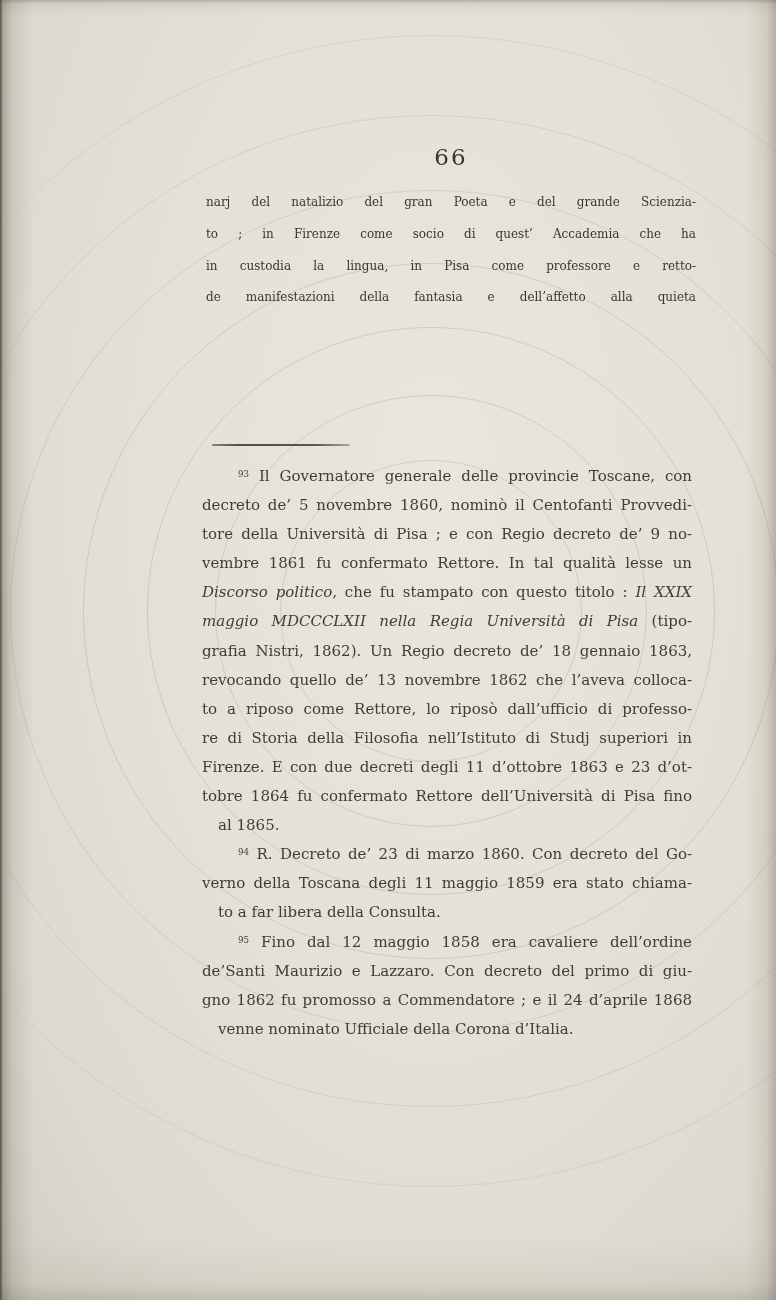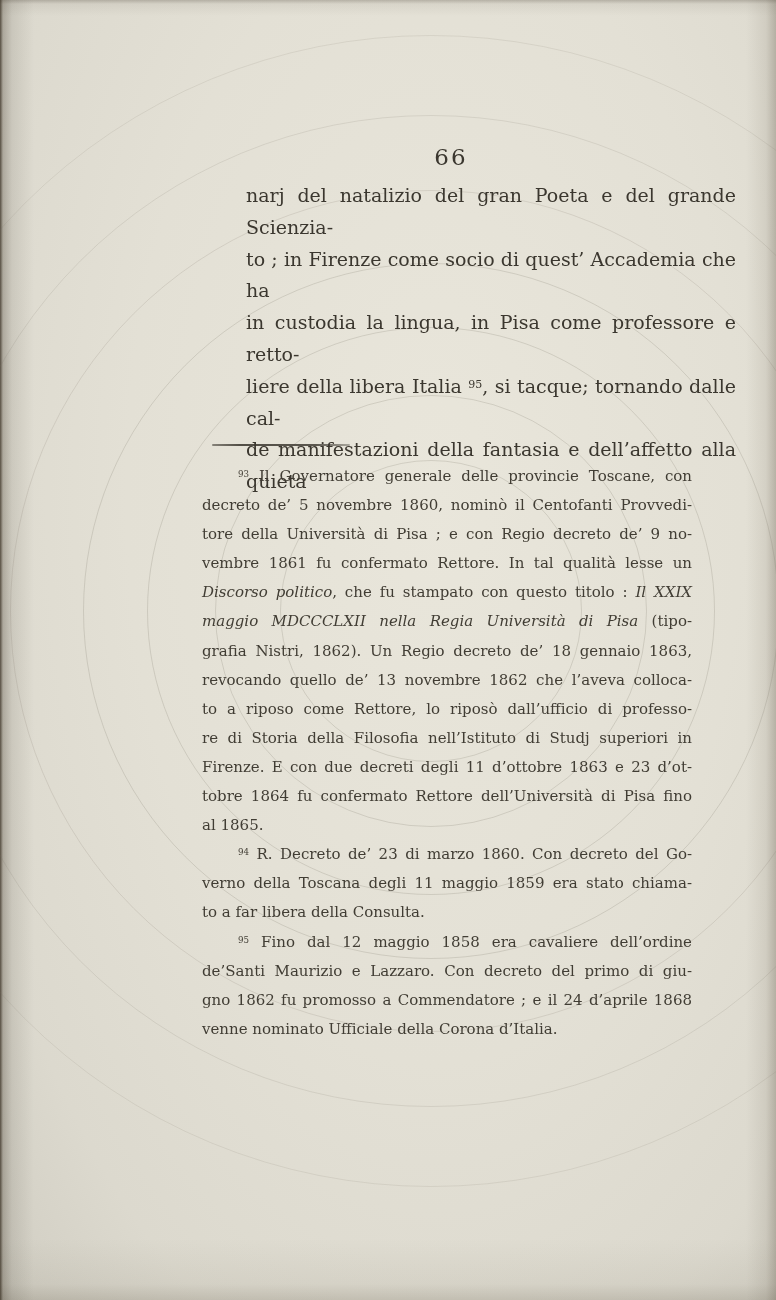--- a/index.html
+++ b/index.html
@@ -41,41 +41,40 @@
     width: 490px;
     text-align: center;
     font-size: 23px;
     line-height: 1;
     letter-spacing: 2px;
   }
 
   .textblock { position: absolute; }
   .maintext {
     left: 206px;
-    top: 180px;
+    top: 187px;
     width: 490px;
-    font-size: 19px;
+    font-size: 12px;
     line-height: 31.8px;
-    margin-left: 40px;
   }
   .footnotes {
     left: 202px;
     top: 462px;
     width: 490px;
     font-size: 15px;
     line-height: 29.1px;
     color: var(--footnote_ink, #413d34);
   }
 
   .line {
     text-align: justify;
     text-align-last: justify;
     white-space: normal;
   }
-  .line.last { text-align-last: left; }
+  .line.last { text-align-last: left; margin-left: 16px; }
   .line.indent { text-indent: 36px; }
 
   .line sup {
     font-size: 0.58em;
     line-height: 0;
     vertical-align: 0.45em;
     letter-spacing: 0;
   }
   .line i { }
 
@@ -103,21 +102,20 @@
     <div class="wm-circle" style="left:-65px; top:115px; width:990px; height:990px; opacity:0.16;"></div>
     <div class="wm-circle" style="left:-145px; top:35px; width:1150px; height:1150px; opacity:0.14;"></div>
   </div>
 
   <div class="pagenum">66</div>
 
   <div class="textblock maintext">
       <div class="line"><span>narj del natalizio del gran Poeta e del grande Scienzia-</span></div>
       <div class="line"><span>to ; in Firenze come socio di quest’ Accademia che ha</span></div>
       <div class="line"><span>in custodia la lingua, in Pisa come professore e retto-</span></div>
-      <div class="line"><span>liere della libera Italia </span><sup>95</sup><span>, si tacque; tornando dalle cal-</span></div>
       <div class="line"><span>de manifestazioni della fantasia e dell’affetto alla quieta</span></div>
     </div>
 
   <div class="fnrule"></div>
 
   <div class="textblock footnotes">
       <div>
         <div class="line indent"><sup>93</sup><span> Il Governatore generale delle provincie Toscane, con</span></div>
         <div class="line"><span>decreto de’ 5 novembre 1860, nominò il Centofanti Provvedi-</span></div>
         <div class="line"><span>tore della Università di Pisa ; e con Regio decreto de’ 9 no-</span></div>

